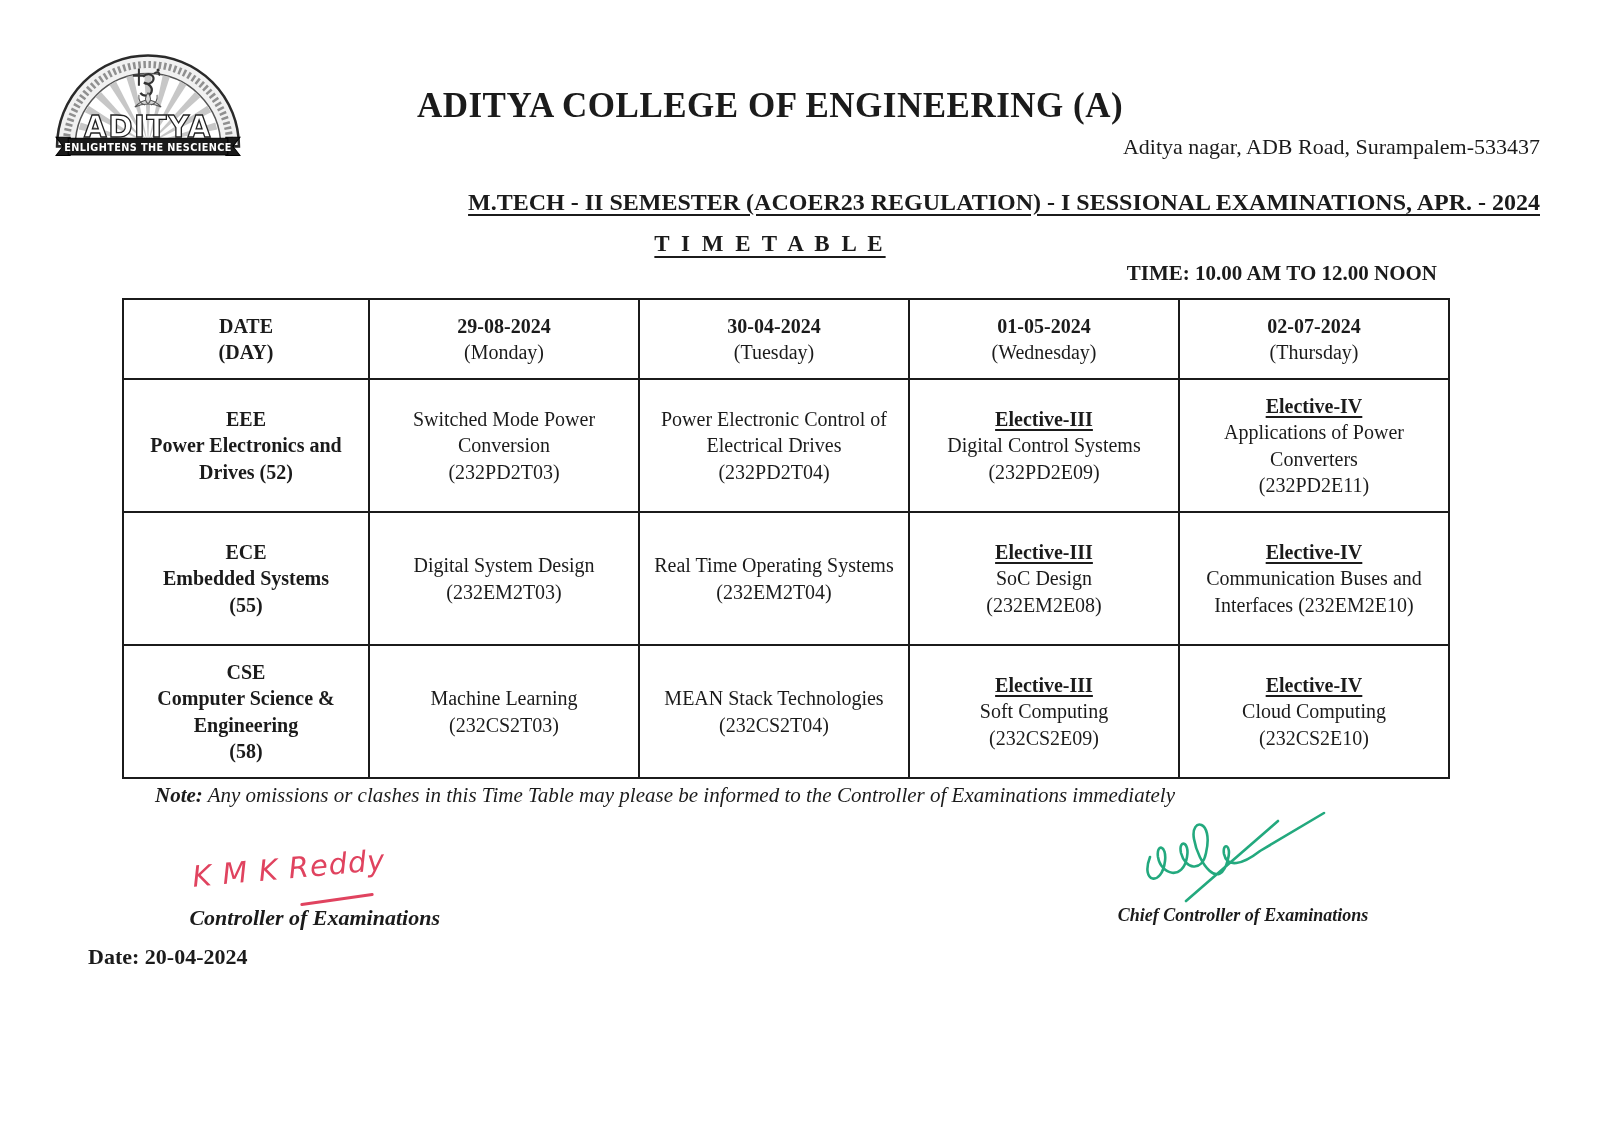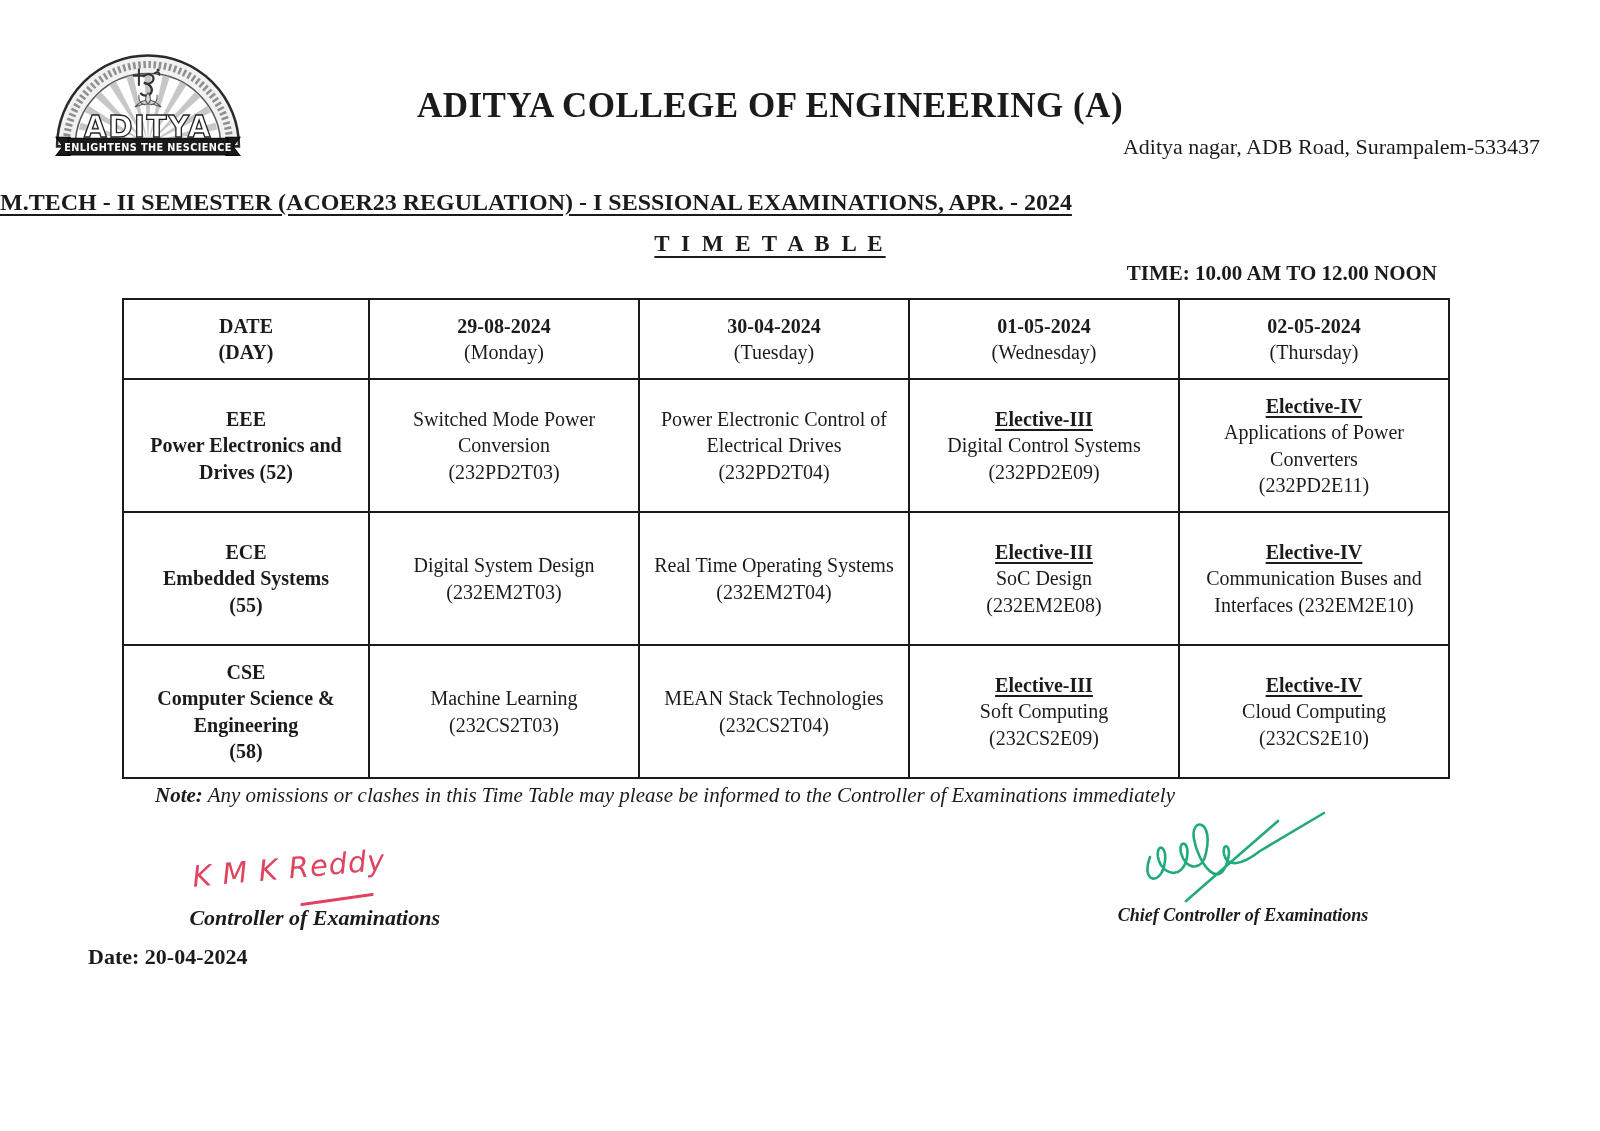--- a/index.html
+++ b/index.html
@@ -17,21 +17,21 @@
   .logo-wrap { left: 52px; top: 48px; width: 192px; height: 126px; }
   .college-name {
     left: 0; top: 86px; width: 1540px; text-align: center;
     font-size: 35px; font-weight: bold; letter-spacing: 0.5px;
   }
   .college-address {
     left: 0; top: 134px; width: 1540px; text-align: right;
     font-size: 22px;
   }
   .exam-title {
-    left: 0; top: 189px; width: 1540px; text-align: left;
+    left: 0; top: 189px; width: 1540px; text-align: right;
     font-size: 24px; font-weight: bold;
     text-decoration: underline; text-underline-offset: 4px;
   }
   .timetable-heading {
     left: 0; top: 231px; width: 1540px; text-align: center;
     font-size: 23px; font-weight: bold; letter-spacing: 3px;
     text-decoration: underline; text-underline-offset: 5px;
   }
   .time-note {
     top: 261px; right: 163px;
@@ -143,21 +143,21 @@
       </td>
       <td class="hdr c2">
         <div>30-04-2024</div>
         <div style="font-weight:normal">(Tuesday)</div>
       </td>
       <td class="hdr c3">
         <div>01-05-2024</div>
         <div style="font-weight:normal">(Wednesday)</div>
       </td>
       <td class="hdr c4">
-        <div>02-05-2024</div>
+        <div>02-07-2024</div>
         <div style="font-weight:normal">(Thursday)</div>
       </td>
     </tr>
 
     <tr class="data-row">
       <td class="branch-cell c0">
         <div>EEE</div>
         <div>Power Electronics and Drives (52)</div>
 
       </td>

